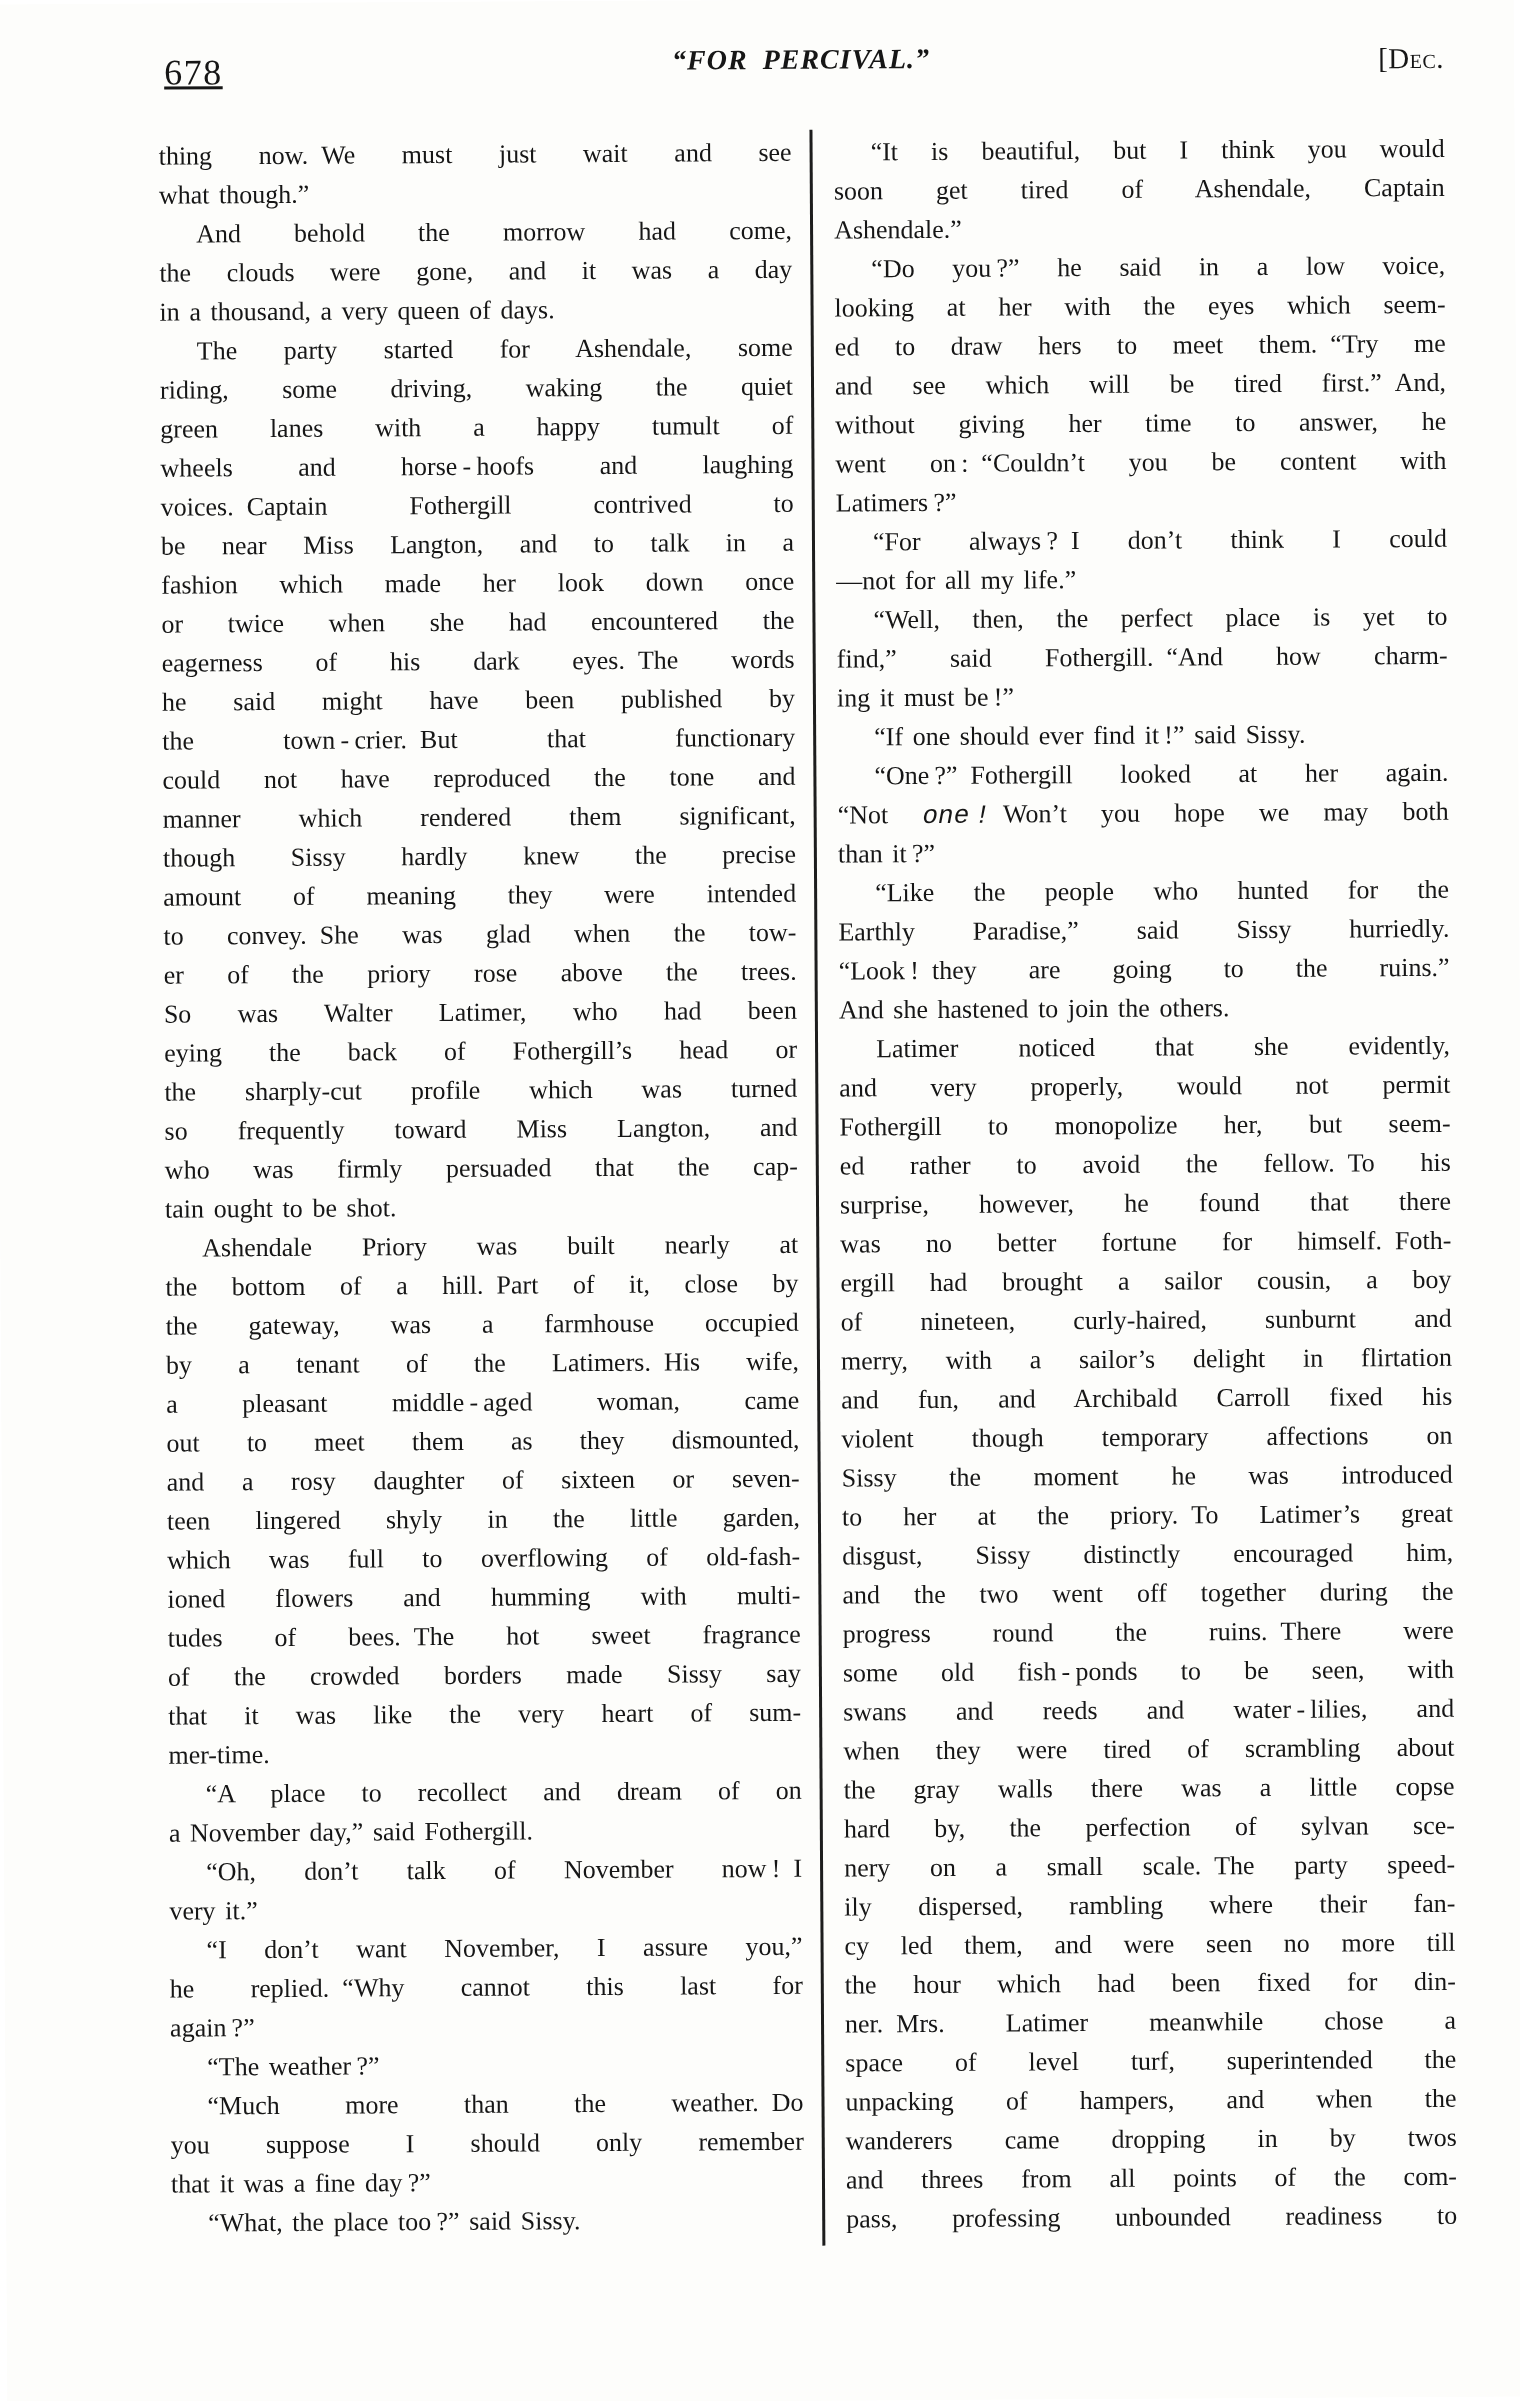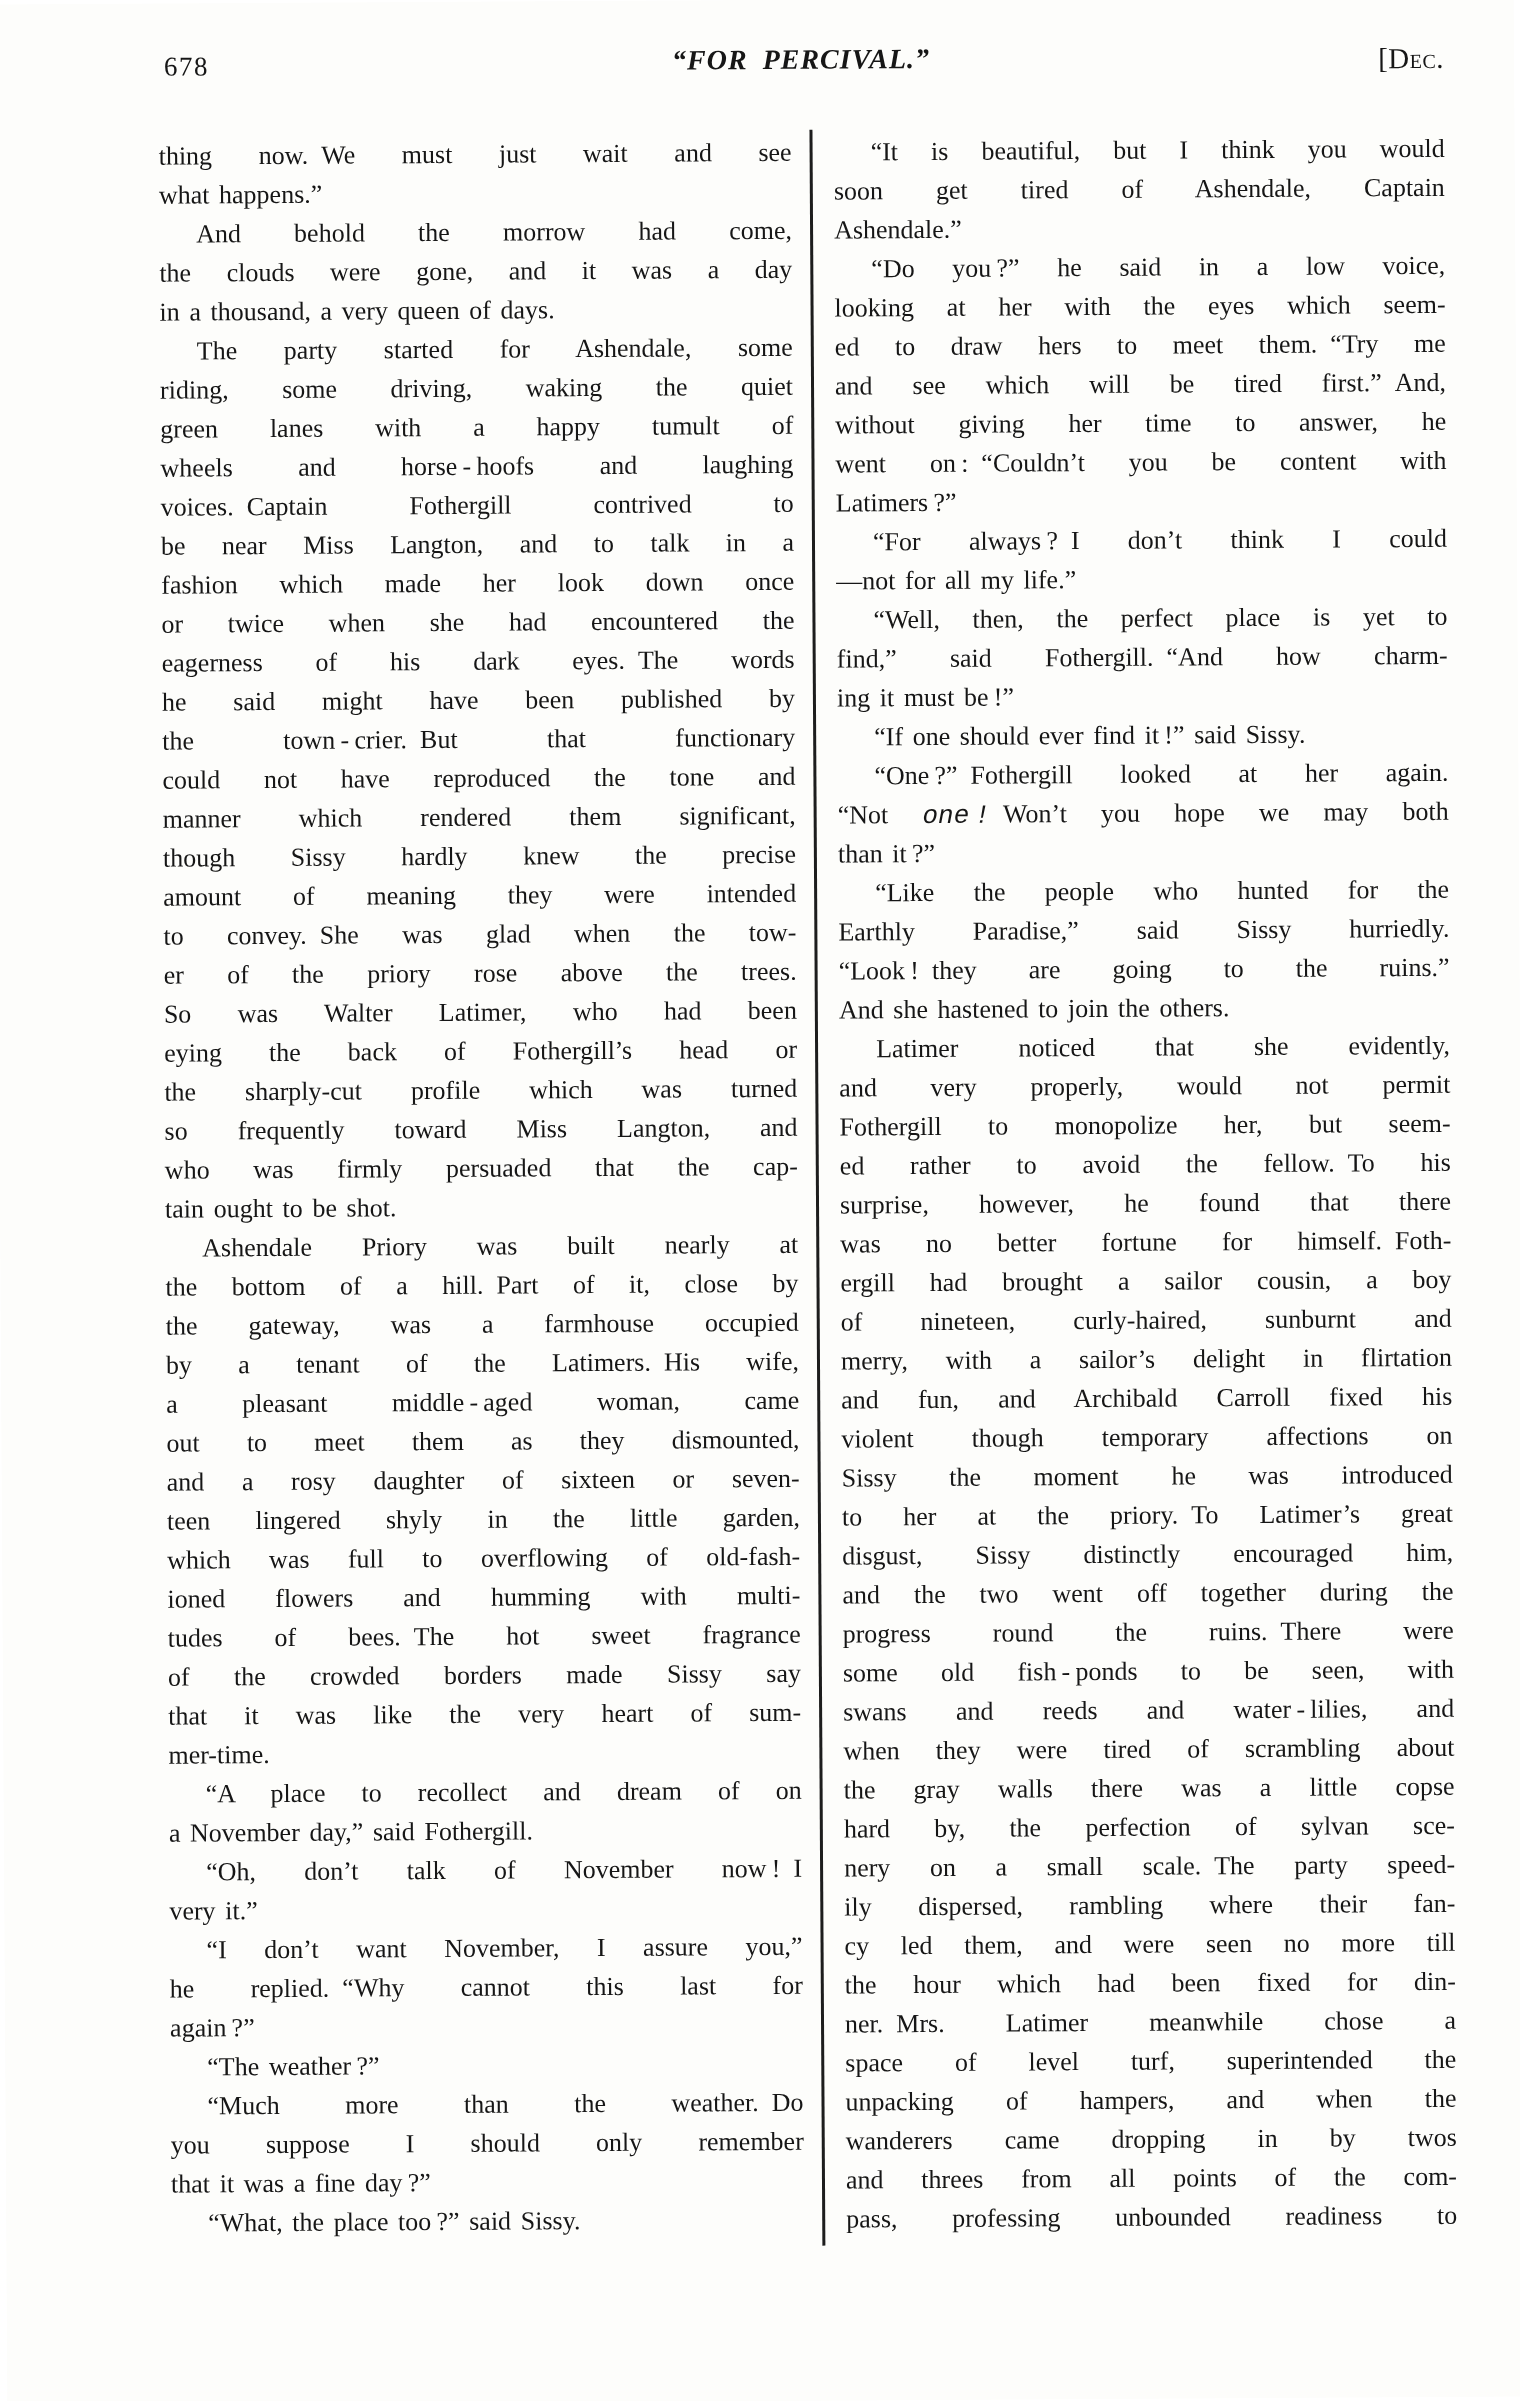--- a/index.html
+++ b/index.html
@@ -14,21 +14,21 @@
     position:relative;
     width:1521px;height:2401px;
     background:#fdfdfb;
     transform:rotate(-0.35deg);
     transform-origin:50% 50%;
   }
   
   .header{position:absolute;top:44px;left:0;width:1521px;height:45px;}
   .page-number{
     position:absolute;left:171px;top:4px;
-    font-size:27px;letter-spacing:1.5px;
+    font-size:36px;letter-spacing:1.5px;text-decoration:underline;
   }
   .running-title{
     position:absolute;left:164px;right:69px;top:0;
     text-align:center;
     font-style:italic;font-weight:700;
     font-size:28px;letter-spacing:1px;word-spacing:7px;
   }
   .issue-label{
     position:absolute;right:70px;top:2px;
     font-size:29px;font-variant:small-caps;letter-spacing:0.5px;
@@ -68,21 +68,21 @@
 <div class="page">
 
   <div class="header">
     <span class="page-number">678</span>
     <span class="running-title">“FOR PERCIVAL.”</span>
     <span class="issue-label">[Dec.</span>
   </div>
 
   <div id="left-col" class="col col-left">
       <div class="line"><span>thing now. We must just wait and see</span></div>
-      <div class="line end"><span>what happens.”</span></div>
+      <div class="line end"><span>what though.”</span></div>
       <div class="line in"><span>And behold the morrow had come,</span></div>
       <div class="line"><span>the clouds were gone, and it was a day</span></div>
       <div class="line end"><span>in a thousand, a very queen of days.</span></div>
       <div class="line in"><span>The party started for Ashendale, some</span></div>
       <div class="line"><span>riding, some driving, waking the quiet</span></div>
       <div class="line"><span>green lanes with a happy tumult of</span></div>
       <div class="line"><span>wheels and horse - hoofs and laughing</span></div>
       <div class="line"><span>voices. Captain Fothergill contrived to</span></div>
       <div class="line"><span>be near Miss Langton, and to talk in a</span></div>
       <div class="line"><span>fashion which made her look down once</span></div>

